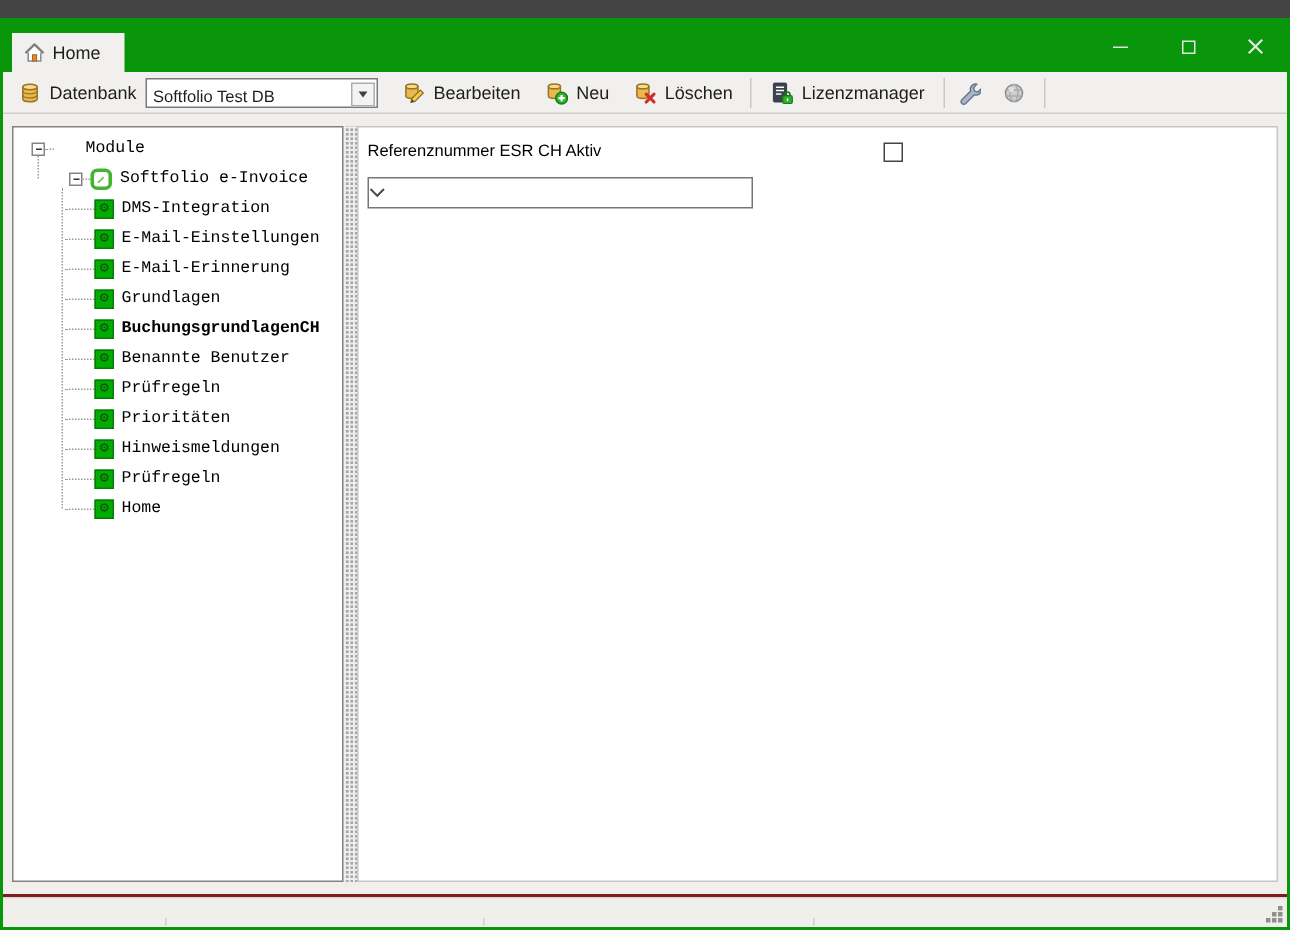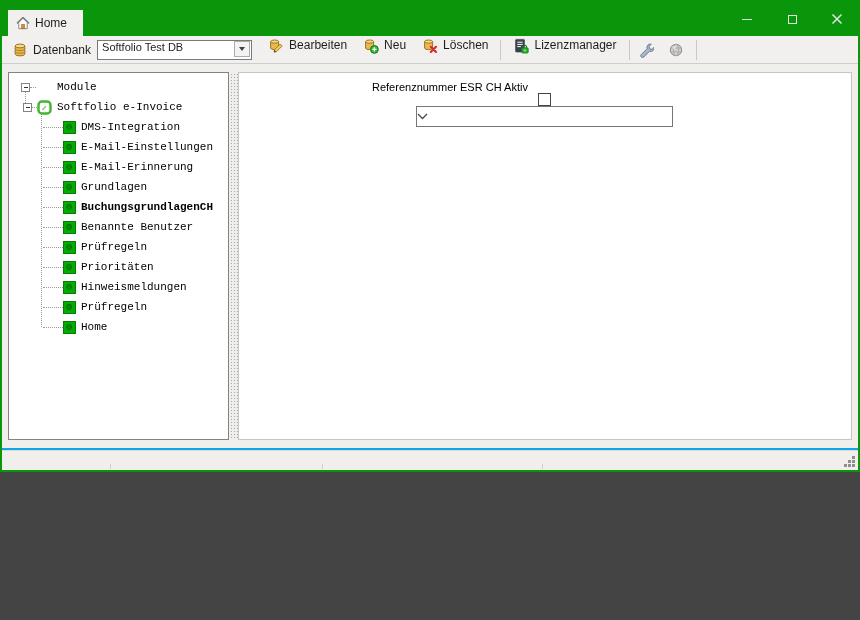--- a/index.html
+++ b/index.html
@@ -1,21 +1,21 @@
 <!DOCTYPE html>
 <html><head>
 <meta charset="utf-8">
 <style>
   html,body{margin:0;padding:0;background:#444;}
   *{box-sizing:border-box;}
   .window{
-    position:relative;width:860px;height:472px;
-    border:2px solid #0a960a;background:#0ea5e9;
+    position:relative;width:860px;height:608px;
+    border:2px solid #0a960a;background:#7f1d1d;
     font-family:"Liberation Sans","DejaVu Sans",sans-serif;
-    font-size:11px;color:#000;overflow:hidden;
+    font-size:11px;color:#000;overflow:hidden;margin-top:12px;
   }
   
   .titlebar{position:absolute;top:0;left:0;right:0;height:34px;background:#0a960a;}
   .tab-home{
     position:absolute;left:6px;bottom:0;height:26px;
     background:#f1f0ee;display:flex;align-items:center;
     padding:0 16px 0 7px;font-size:12px;color:#1e1e1e;cursor:default;
   }
   .tab-home .icon16{margin-right:4px;}
   .win-controls{position:absolute;right:12px;top:0;height:34px;display:flex;align-items:center;gap:27px;}
@@ -24,29 +24,29 @@
   .glyph-max{width:9px;height:9px;border:1.4px solid #e4e4e4;}
   
   .toolbar{
     position:absolute;top:34px;left:0;right:0;height:28px;
     background:#f1f0ee;border-bottom:1px solid #cfcecb;
     display:flex;align-items:center;padding-left:10px;font-size:12px;color:#1e1e1e;
   }
   .tb-text{margin:0 6px 0 5px;}
   .tb-combo{
     width:155px;height:20px;background:#fff;border:1px solid #7a7a7a;
-    display:flex;align-items:flex-start;position:relative;cursor:default;
+    display:flex;align-items:flex-end;position:relative;cursor:default;
   }
   .tb-combo .val{flex:1;padding-left:4px;font-size:11px;white-space:nowrap;overflow:hidden;}
   .tb-combo .drop{
     width:16px;height:16px;margin-right:1px;border:1px solid #adadad;background:#f3f3f3;
     display:flex;align-items:center;justify-content:center;
   }
   .tri-down{width:0;height:0;border-left:3.5px solid transparent;border-right:3.5px solid transparent;border-top:4px solid #404040;}
-  .tb-btn{display:flex;gap:5px;padding:0 8px;height:24px;cursor:default;}
+  .tb-btn{display:flex;align-items:center;gap:5px;padding:0 8px;height:24px;cursor:default;}
   .tb-sep{width:1px;height:20px;background:#c9c8c5;margin:0 4px;}
   .tb-iconbtn{width:24px;height:24px;display:flex;align-items:center;justify-content:center;cursor:default;}
   .icon16{width:16px;height:16px;display:inline-block;flex:none;}
   
   .content{position:absolute;top:62px;left:0;right:0;bottom:22px;background:#f0efec;}
   .tree-panel{
     position:absolute;left:6px;top:8px;bottom:8px;width:221px;
     background:#fff;border:1px solid #828282;overflow:hidden;
   }
   .splitter{
@@ -71,21 +71,21 @@
     content:"";position:absolute;left:1.5px;top:3px;width:4px;height:1px;background:#333;
   }
   .stub{flex:none;border-top:1px dotted #9a9a9a;}
   .vline{position:absolute;width:0;border-left:1px dotted #9a9a9a;}
   .tree-gear{
     width:13px;height:13px;background:#00ad00;border:1px solid #0a7a0a;
     color:#114d11;font-size:10px;line-height:11px;text-align:center;flex:none;overflow:hidden;
   }
   .soft-icon{width:15px;height:15px;flex:none;}
   
-  .row{position:absolute;left:6px;right:8px;display:flex;align-items:center;flex-direction:column;}
+  .row{position:absolute;left:6px;right:8px;display:flex;align-items:center;}
   .flabel{width:344px;flex:none;}
   .checkbox{width:13px;height:13px;border:1px solid #454545;background:#fff;flex:none;cursor:default;}
   .combobox{
     width:257px;height:21px;border:1px solid #767676;background:#fff;
     display:flex;align-items:center;cursor:default;
   }
   .combobox .val{flex:1;padding-left:3px;white-space:nowrap;overflow:hidden;}
   .combobox .chev{margin-right:7px;flex:none;}
   
   .statusbar{
@@ -205,21 +205,21 @@
       <div class="tree">
         <div class="vline" style="left:16px;top:19px;height:15px;"></div>
         <div class="vline" style="left:32px;top:40px;height:214px;"></div>
 
         <div class="t-row" style="padding-left:12px;">
           <span class="expand-box"></span>
           <span class="stub" style="width:6px;"></span>
           <span class="label" style="margin-left:21px;">Module</span>
         </div>
 
-        <div class="t-row" style="padding-left:14px;">
+        <div class="t-row" style="padding-left:37px;">
           <span class="expand-box"></span>
           <span class="stub" style="width:5px;border-top-style:dotted;"></span>
           <svg class="soft-icon" viewBox="0 0 16 16">
             <rect x="1.6" y="1.6" width="12.8" height="12.8" rx="3.6" fill="#ffffff" stroke="#46b432" stroke-width="2.6"></rect>
             <path d="M5.6 9.6 l3.6 -3.6 1 1 -3.6 3.6 -1.3 0.3 Z" fill="#7ec85a"></path>
           </svg>
           <span class="label">Softfolio e-Invoice</span>
         </div>
 
         <div class="t-row" style="padding-left:34px;">

